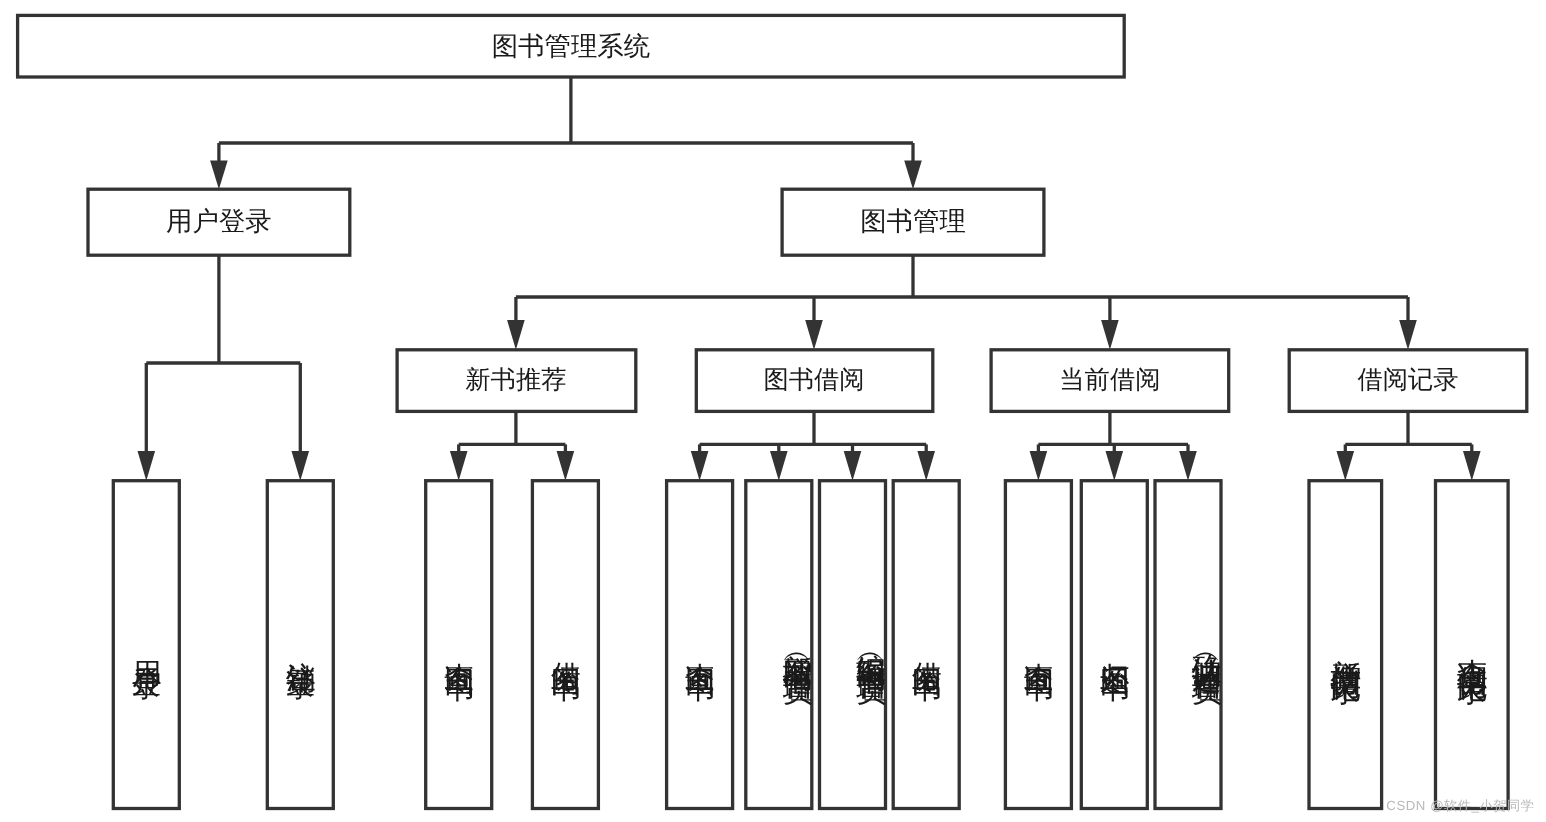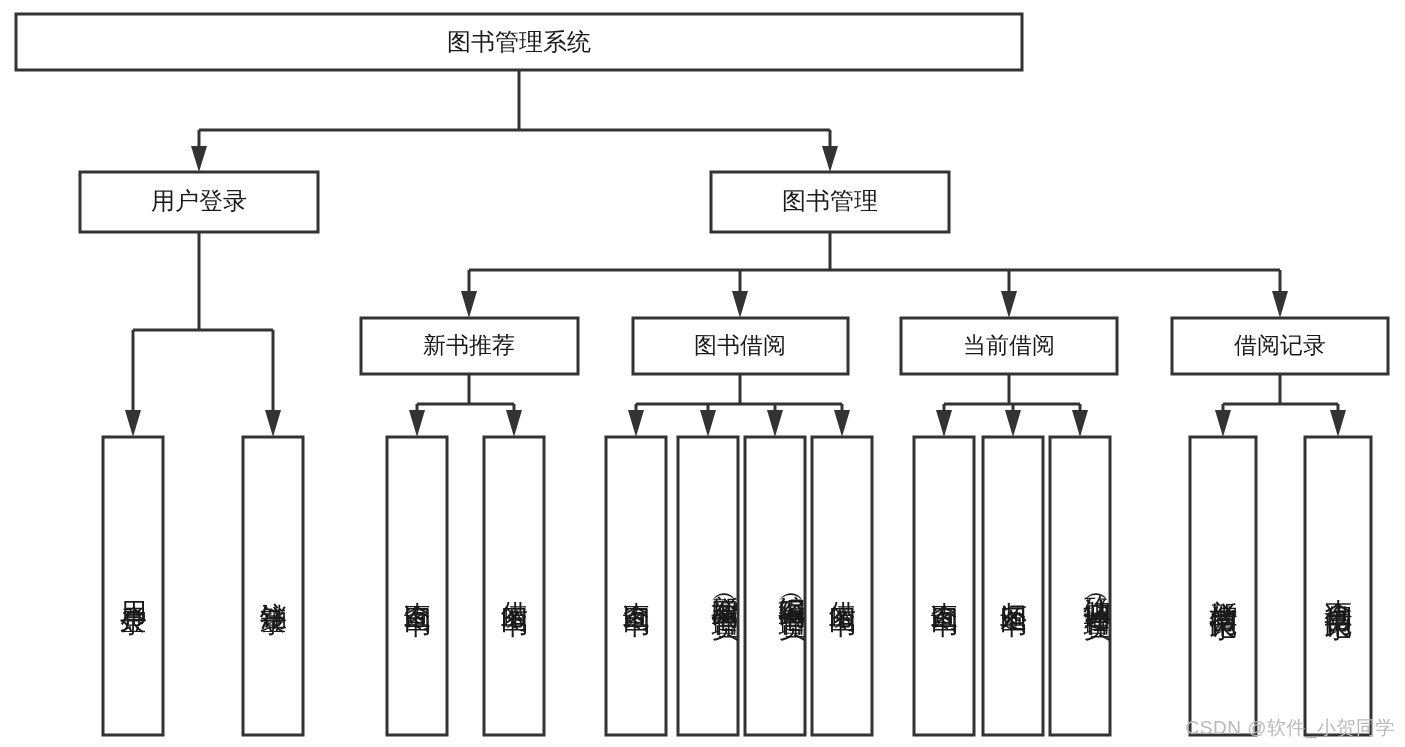--- a/index.html
+++ b/index.html
@@ -56,21 +56,21 @@
     justify-content: center;
     text-align: center;
     white-space: nowrap;
     pointer-events: none;
   }
   .watermark {
     position: absolute;
     right: 10px;
     bottom: 6px;
     font-family: "Liberation Sans", "DejaVu Sans", sans-serif;
-    font-size: 19px;
+    font-size: 12px;
     color: #b9b9b9;
     letter-spacing: 0.5px;
     white-space: nowrap;
   }
 </style>
 </head>
 <body>
 
 <div id="stage">
 

